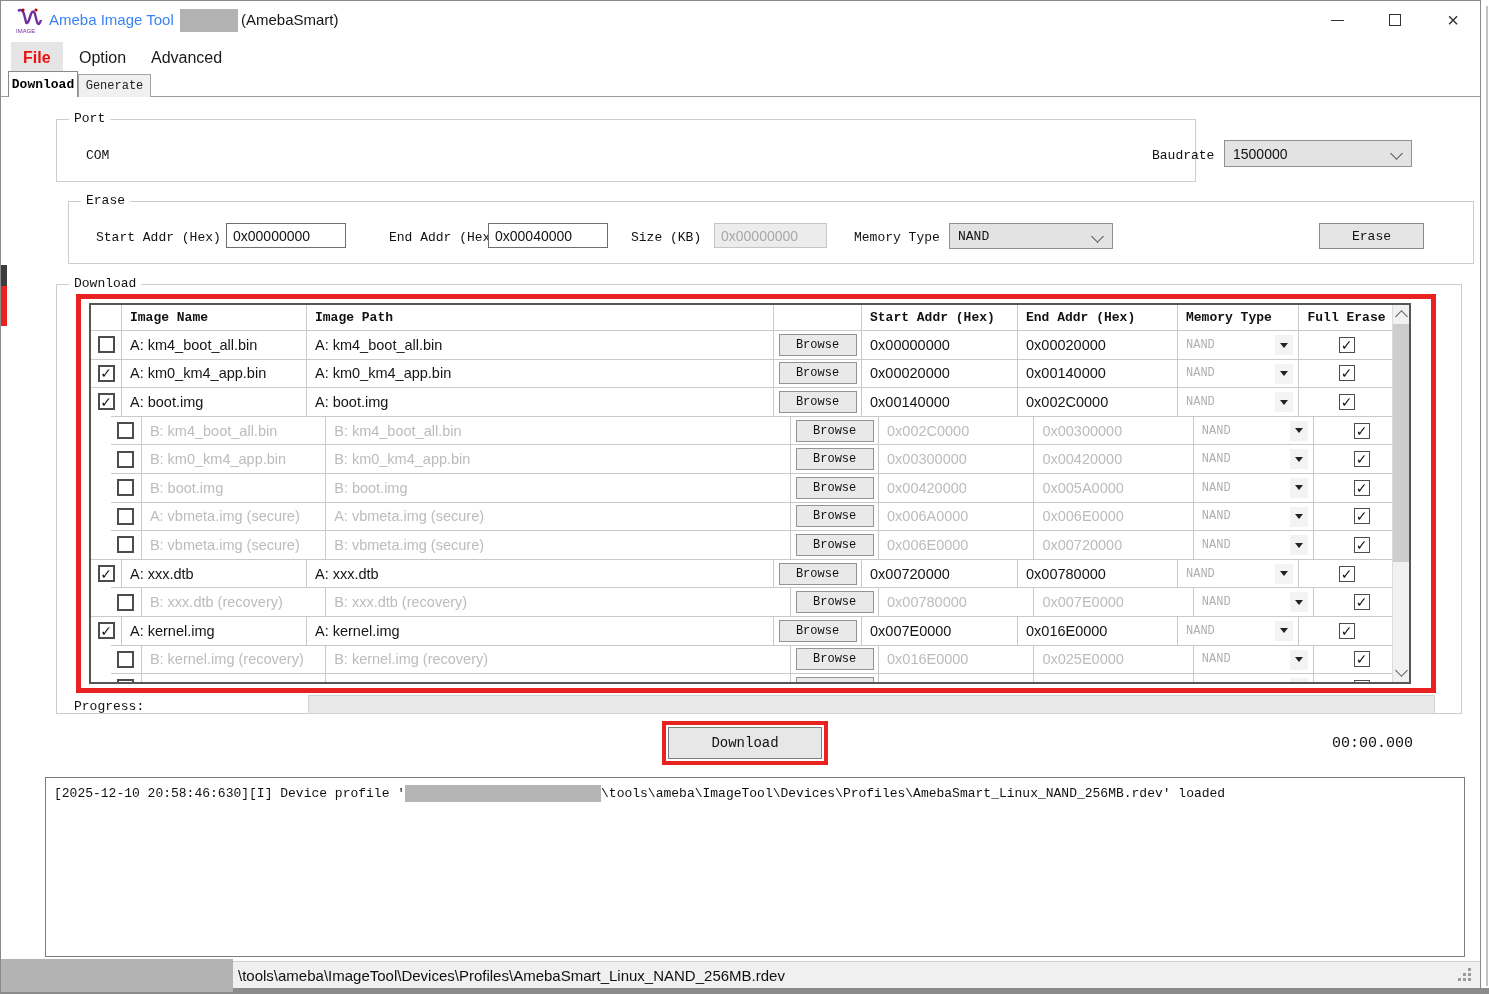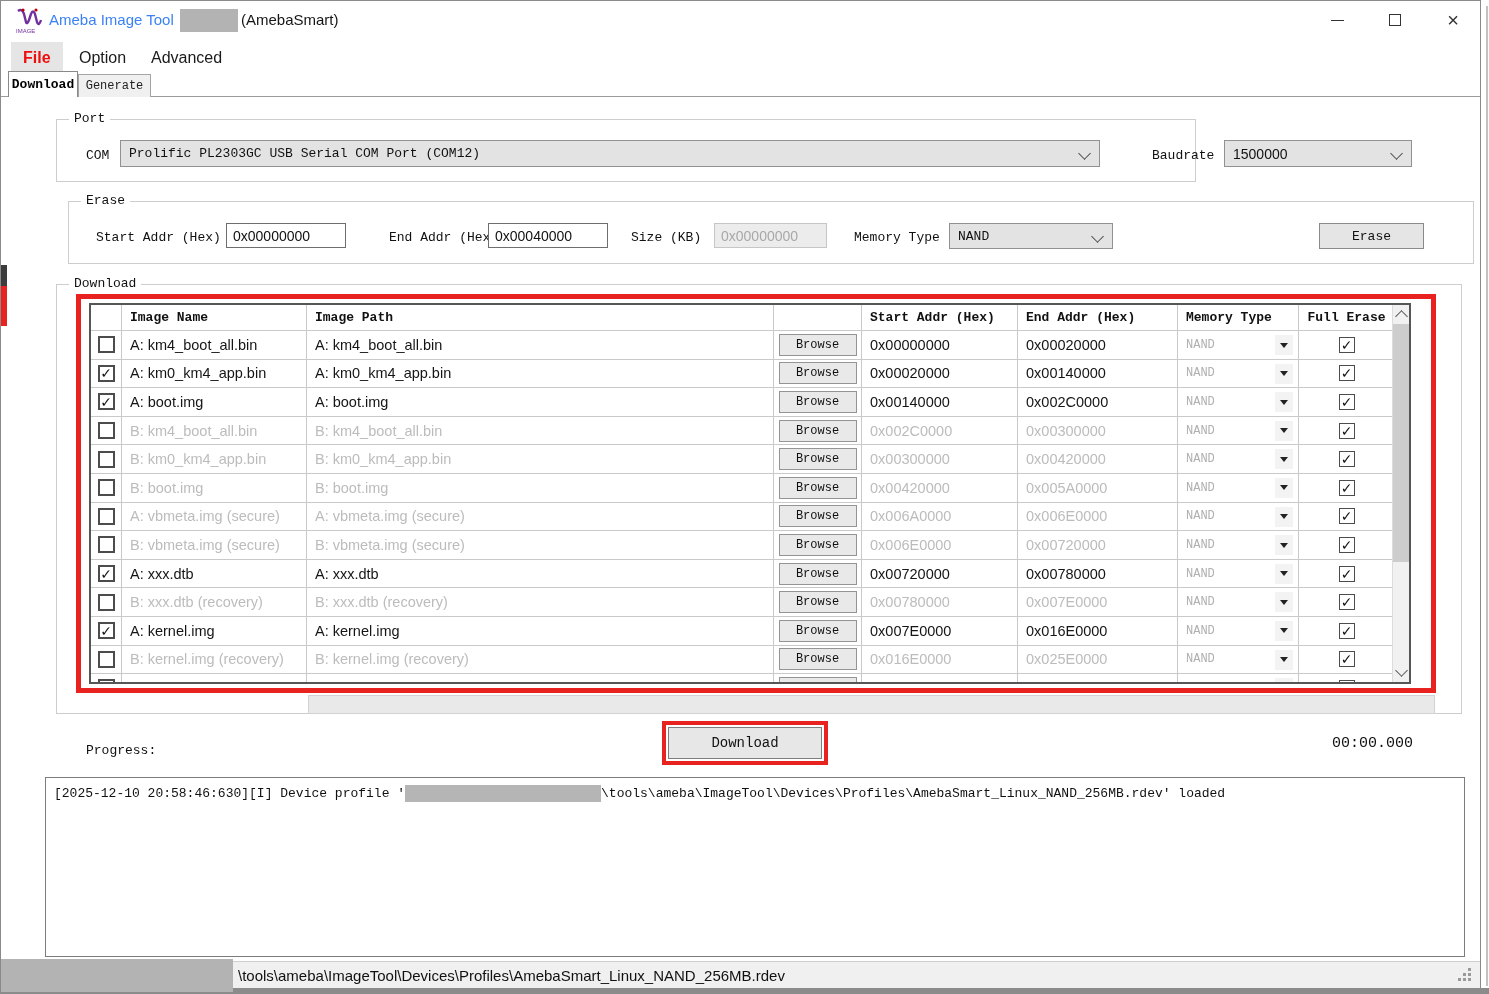--- a/index.html
+++ b/index.html
@@ -64,21 +64,21 @@
   .red-annot { position:absolute; border:5px solid #e8231f; background:transparent; z-index:8; }
   .annot-table { left:75px; top:293px; width:1360px; height:399px; }
   .annot-dl { left:661px; top:720px; width:166px; height:44px; border-width:4px; }
 
   .dl-table { position:absolute; left:88px; top:302px; width:1322px; height:381px;
               border:2px solid #565656; background:#fff; overflow:hidden; }
   .thead { display:flex; height:25px; font-size:13px; color:#111; }
   .thead .tc { display:flex; align-items:center;font-weight:bold; }
   .trow { display:flex; height:28.6px; border-top:1px solid #c9c9c9; font-size:14.5px;
           color:#151515; background:#fff; }
-  .trow.dim { color:#bcbcbc; }
+  .trow.dim { color:#bcbcbc;margin-left:20px; }
   .tc { border-left:1px solid #c9c9c9; display:flex; align-items:center; overflow:hidden;
         white-space:nowrap; }
   .tc:first-child { border-left:none; }
   .c-check { width:30px; justify-content:center; }
   .c-name  { width:185px; padding-left:8px; }
   .c-path  { width:467px; padding-left:8px; }
   .c-browse{ width:88px; justify-content:center; }
   .c-start { width:156px; padding-left:8px; }
   .c-end   { width:160px; padding-left:8px; }
   .c-mem   { width:121px; padding-left:8px; position:relative; }
@@ -161,24 +161,20 @@
     <div class="menu-item" data-name="menu-item-advanced">Advanced</div>
   </div>
 
   <div class="tabline" data-name="tab-page-border"></div>
   <div class="tab tab-download mono" data-name="tab-download">Download</div>
   <div class="tab tab-generate mono" data-name="tab-generate">Generate</div>
 
   <div class="group g-port" data-name="port-group">
     <span class="group-label mono" data-name="port-group-label">Port</span>
     <span class="flabel mono" style="left:29px;top:28px;" data-name="com-label">COM</span>
-    <div class="combo mono" style="left:63px;top:20px;width:980px;height:27px;" data-name="com-port-select">
-      <span data-name="com-port-value">Prolific PL2303GC USB Serial COM Port (COM12)</span>
-      <span class="chev" data-name="chevron-down-icon"></span>
-    </div>
     <span class="flabel mono" style="left:1095px;top:28px;" data-name="baudrate-label">Baudrate</span>
     <div class="combo" style="left:1167px;top:20px;width:188px;height:27px;font-size:14px;" data-name="baudrate-select">
       <span data-name="baudrate-value">1500000</span>
       <span class="chev" data-name="chevron-down-icon"></span>
     </div>
   </div>
 
   <div class="group g-erase" data-name="erase-group">
     <span class="group-label mono" data-name="erase-group-label">Erase</span>
     <span class="flabel mono" style="left:27px;top:28px;" data-name="erase-start-label">Start Addr (Hex)</span>
@@ -190,21 +186,21 @@
     <span class="flabel mono" style="left:785px;top:28px;" data-name="erase-memory-label">Memory Type</span>
     <div class="combo mono" style="left:880px;top:21px;width:164px;height:26px;" data-name="erase-memory-select">
       <span data-name="erase-memory-value">NAND</span>
       <span class="chev" data-name="chevron-down-icon"></span>
     </div>
     <button class="pushbtn mono" style="left:1250px;top:21px;width:105px;height:26px;" data-name="erase-button">Erase</button>
   </div>
 
   <div class="group g-download" data-name="download-group">
     <span class="group-label mono" data-name="download-group-label">Download</span>
-    <span class="flabel mono" style="left:29px;top:414px;margin-top:44px;" data-name="progress-label">Progress:</span>
+    <span class="flabel mono" style="left:17px;top:414px;" data-name="progress-label">Progress:</span>
   </div>
   <div class="progress-bar" data-name="progress-bar"></div>
 
   <div class="red-annot annot-table" data-name="table-highlight-annotation"></div>
 
   <div class="dl-table mono" data-name="download-table">
     <div class="thead" data-name="table-header-row">
       <div class="tc c-check" data-name="header-select"></div>
       <div class="tc c-name" data-name="header-image-name">Image Name</div>
       <div class="tc c-path" data-name="header-image-path">Image Path</div>

